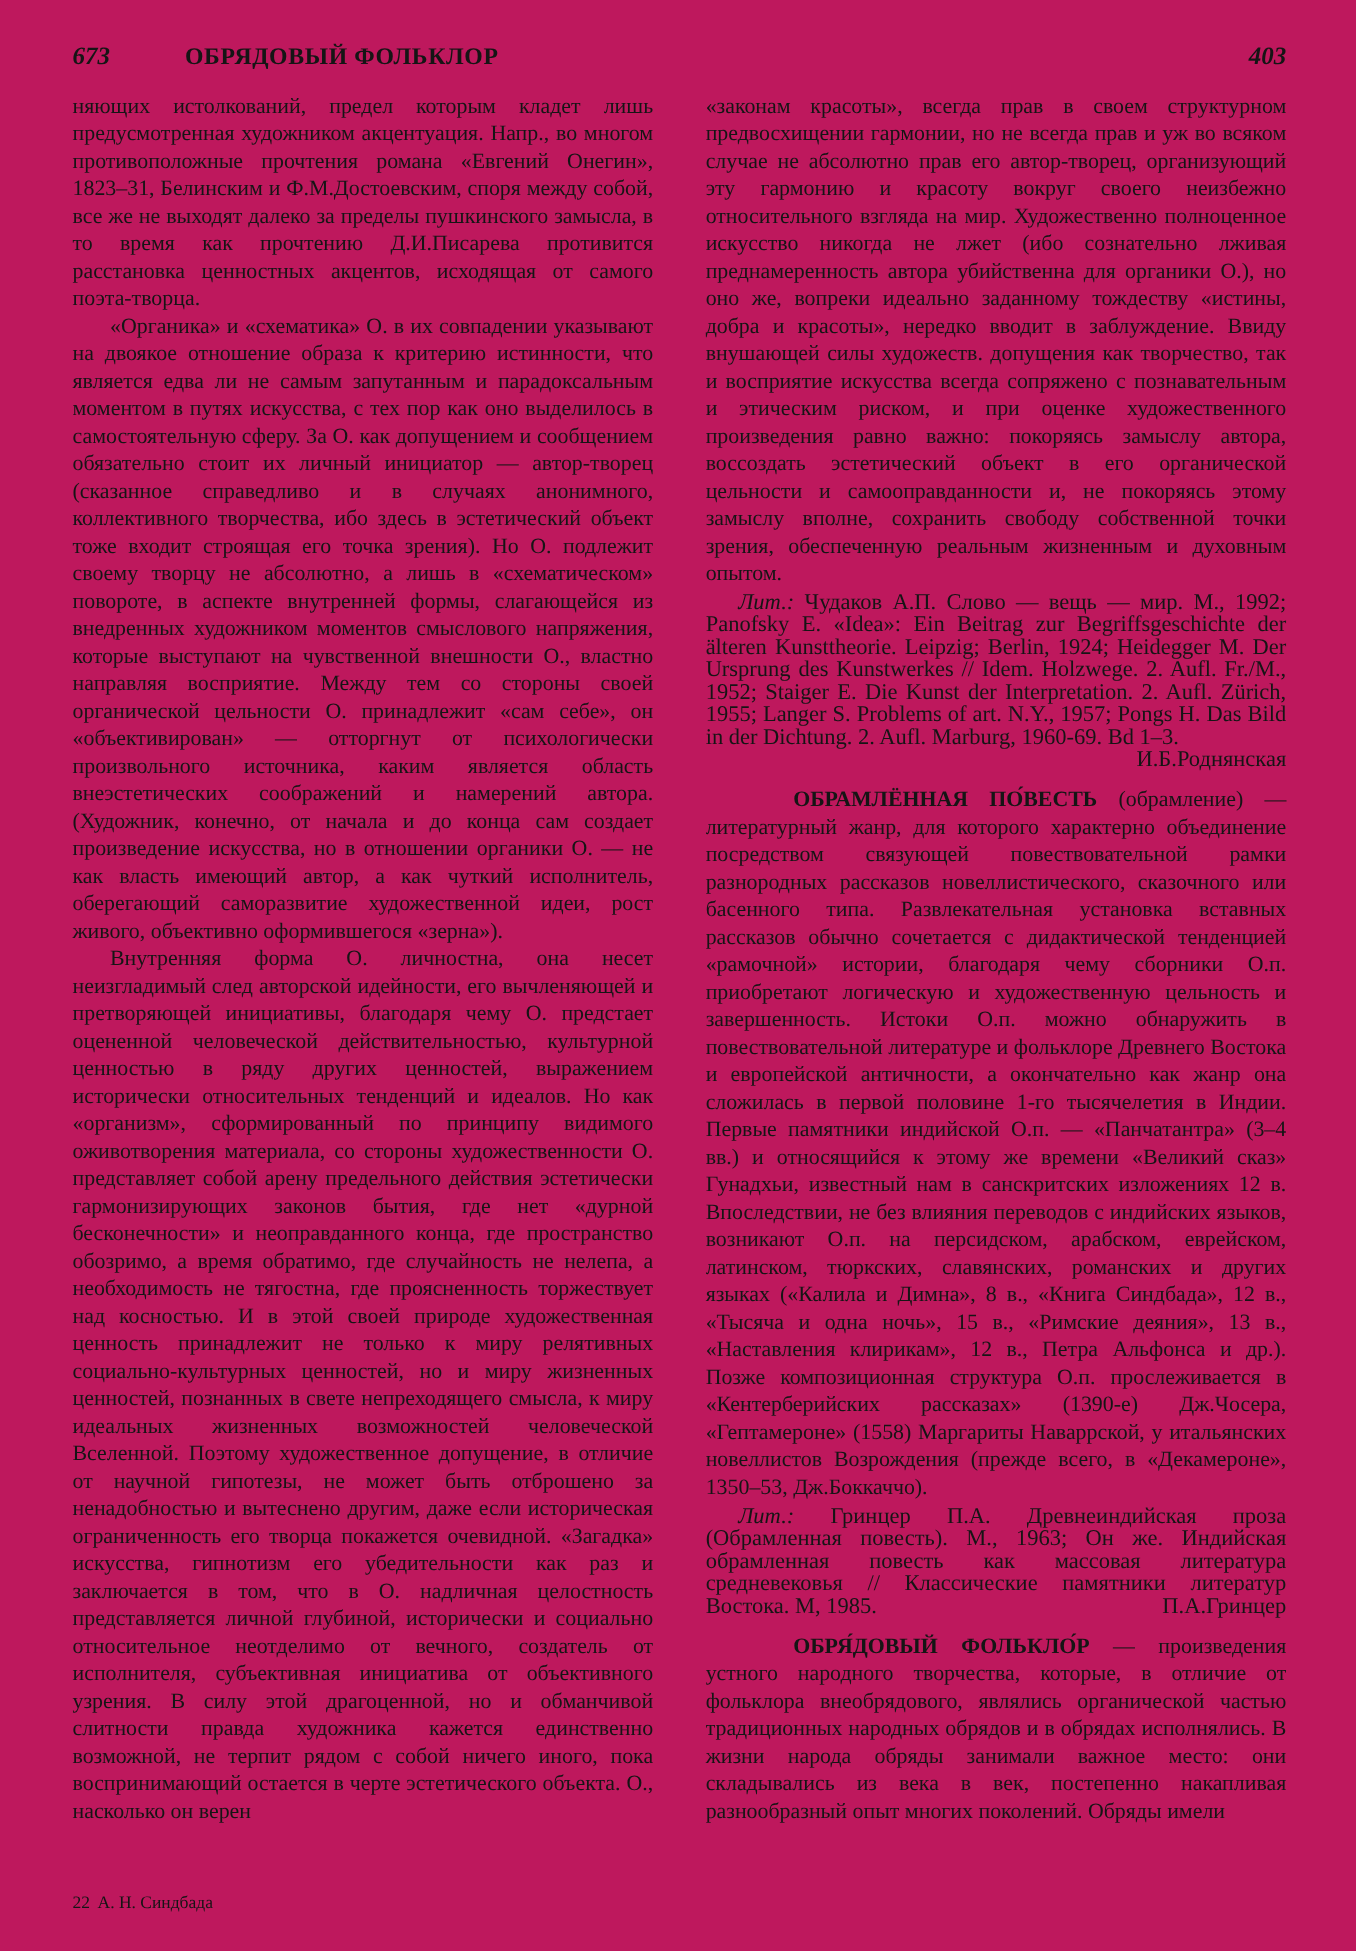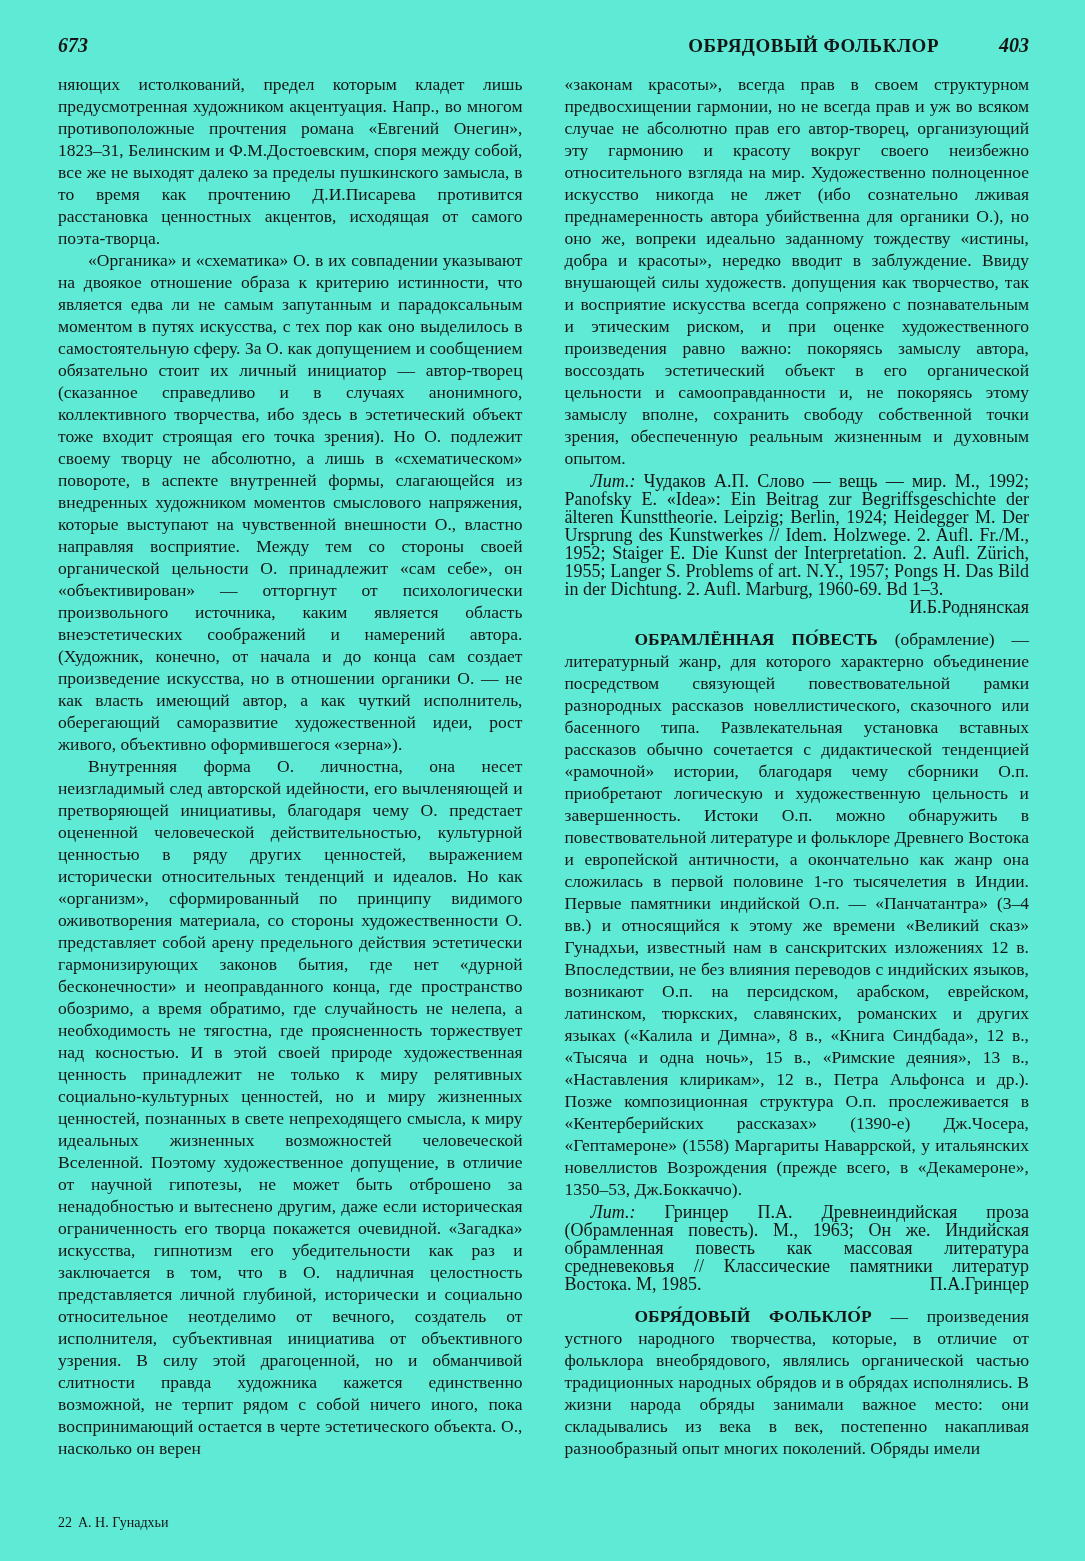--- a/index.html
+++ b/index.html
@@ -5,21 +5,21 @@
   html, body {
     margin: 0;
     padding: 0;
     background: #e9e7e2;
   }
   .page {
     position: relative;
     width: 1085px;
     height: 1561px;
     margin: 0 auto;
-    background: #5eead4;
+    background: #be185d;
     color: #151515;
     font-family: "Liberation Serif", "DejaVu Serif", serif;
     box-sizing: border-box;
     padding: 34px 56px 20px 58px;
     overflow: hidden;
   }
   .header {
     display: flex;
     justify-content: space-between;
     align-items: baseline;
@@ -29,21 +29,21 @@
     font-size: 20px;
     font-weight: bold;
     font-style: italic;
     width: 90px;
   }
   .page-num.right { text-align: right; }
   .running-title {
     font-size: 19px;
     font-weight: bold;
     letter-spacing: 0.5px;
-    text-align: right;
+    text-align: left;
     flex: 1;
   }
   .columns {
     display: flex;
     gap: 42px;
   }
   .col {
     flex: 1;
     min-width: 0;
     text-align: justify;
@@ -106,16 +106,16 @@
       <p class="article"><span class="headword">ОБРАМЛЁННАЯ ПО́ВЕСТЬ</span><span> (обрамление) — литературный жанр, для которого характерно объединение посредством связующей повествовательной рамки разнородных рассказов новеллистического, сказочного или басенного типа. Развлекательная установка вставных рассказов обычно сочетается с дидактической тенденцией «рамочной» истории, благодаря чему сборники О.п. приобретают логическую и художественную цельность и завершенность. Истоки О.п. можно обнаружить в повествовательной литературе и фольклоре Древнего Востока и европейской античности, а окончательно как жанр она сложилась в первой половине 1-го тысячелетия в Индии. Первые памятники индийской О.п. — «Панчатантра» (3–4 вв.) и относящийся к этому же времени «Великий сказ» Гунадхьи, известный нам в санскритских изложениях 12 в. Впоследствии, не без влияния переводов с индийских языков, возникают О.п. на персидском, арабском, еврейском, латинском, тюркских, славянских, романских и других языках («Калила и Димна», 8 в., «Книга Синдбада», 12 в., «Тысяча и одна ночь», 15 в., «Римские деяния», 13 в., «Наставления клирикам», 12 в., Петра Альфонса и др.). Позже композиционная структура О.п. прослеживается в «Кентерберийских рассказах» (1390-е) Дж.Чосера, «Гептамероне» (1558) Маргариты Наваррской, у итальянских новеллистов Возрождения (прежде всего, в «Декамероне», 1350–53, Дж.Боккаччо).</span></p>
 
       <p class="lit"><span class="lit-label">Лит.:</span><span> Гринцер П.А. Древнеиндийская проза (Обрамленная повесть). М., 1963; Он же. Индийская обрамленная повесть как массовая литература средневековья // Классические памятники литератур Востока. М, 1985.</span><span class="sig">П.А.Гринцер</span></p>
 
       <p class="article"><span class="headword">ОБРЯ́ДОВЫЙ ФОЛЬКЛО́Р</span><span> — произведения устного народного творчества, которые, в отличие от фольклора внеобрядового, являлись органической частью традиционных народных обрядов и в обрядах исполнялись. В жизни народа обряды занимали важное место: они складывались из века в век, постепенно накапливая разнообразный опыт многих поколений. Обряды имели</span></p>
     </div>
 
   </div>
 
   <div class="footer">
-    <span class="mark">22</span><span>А. Н. Гунадхьи</span>
+    <span class="mark">22</span><span>А. Н. Синдбада</span>
   </div>
 
 </div>
 
 </body></html>

